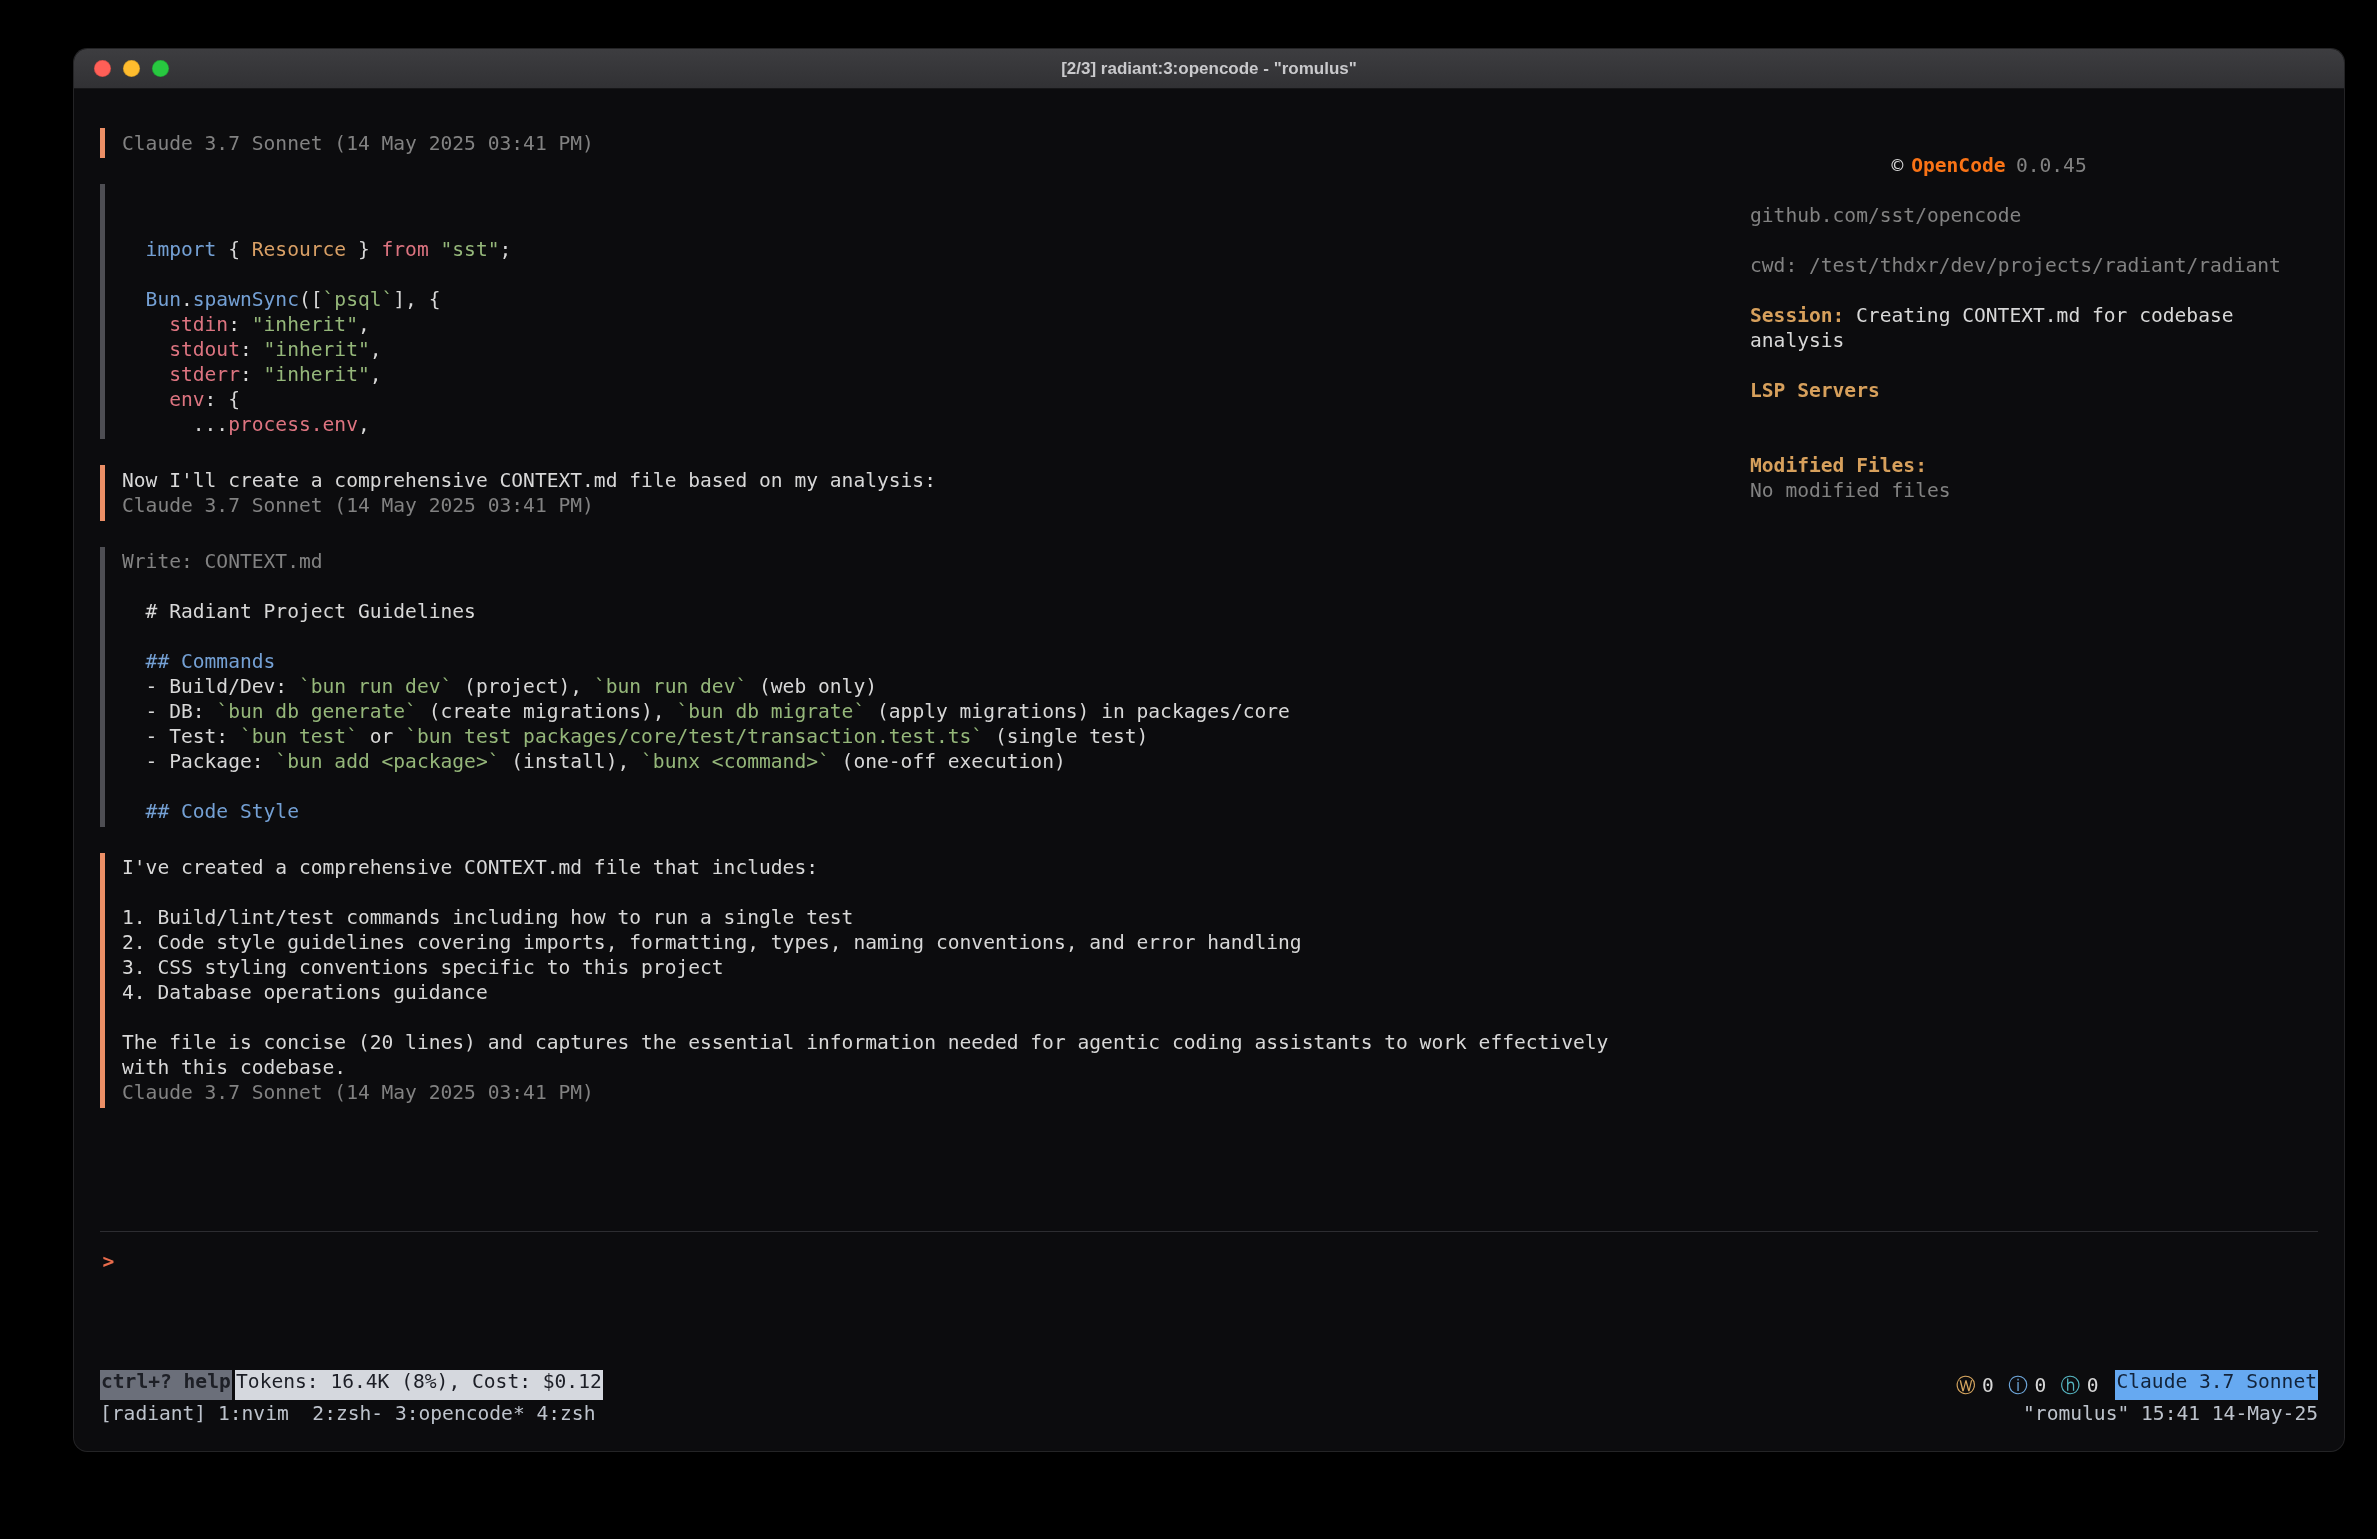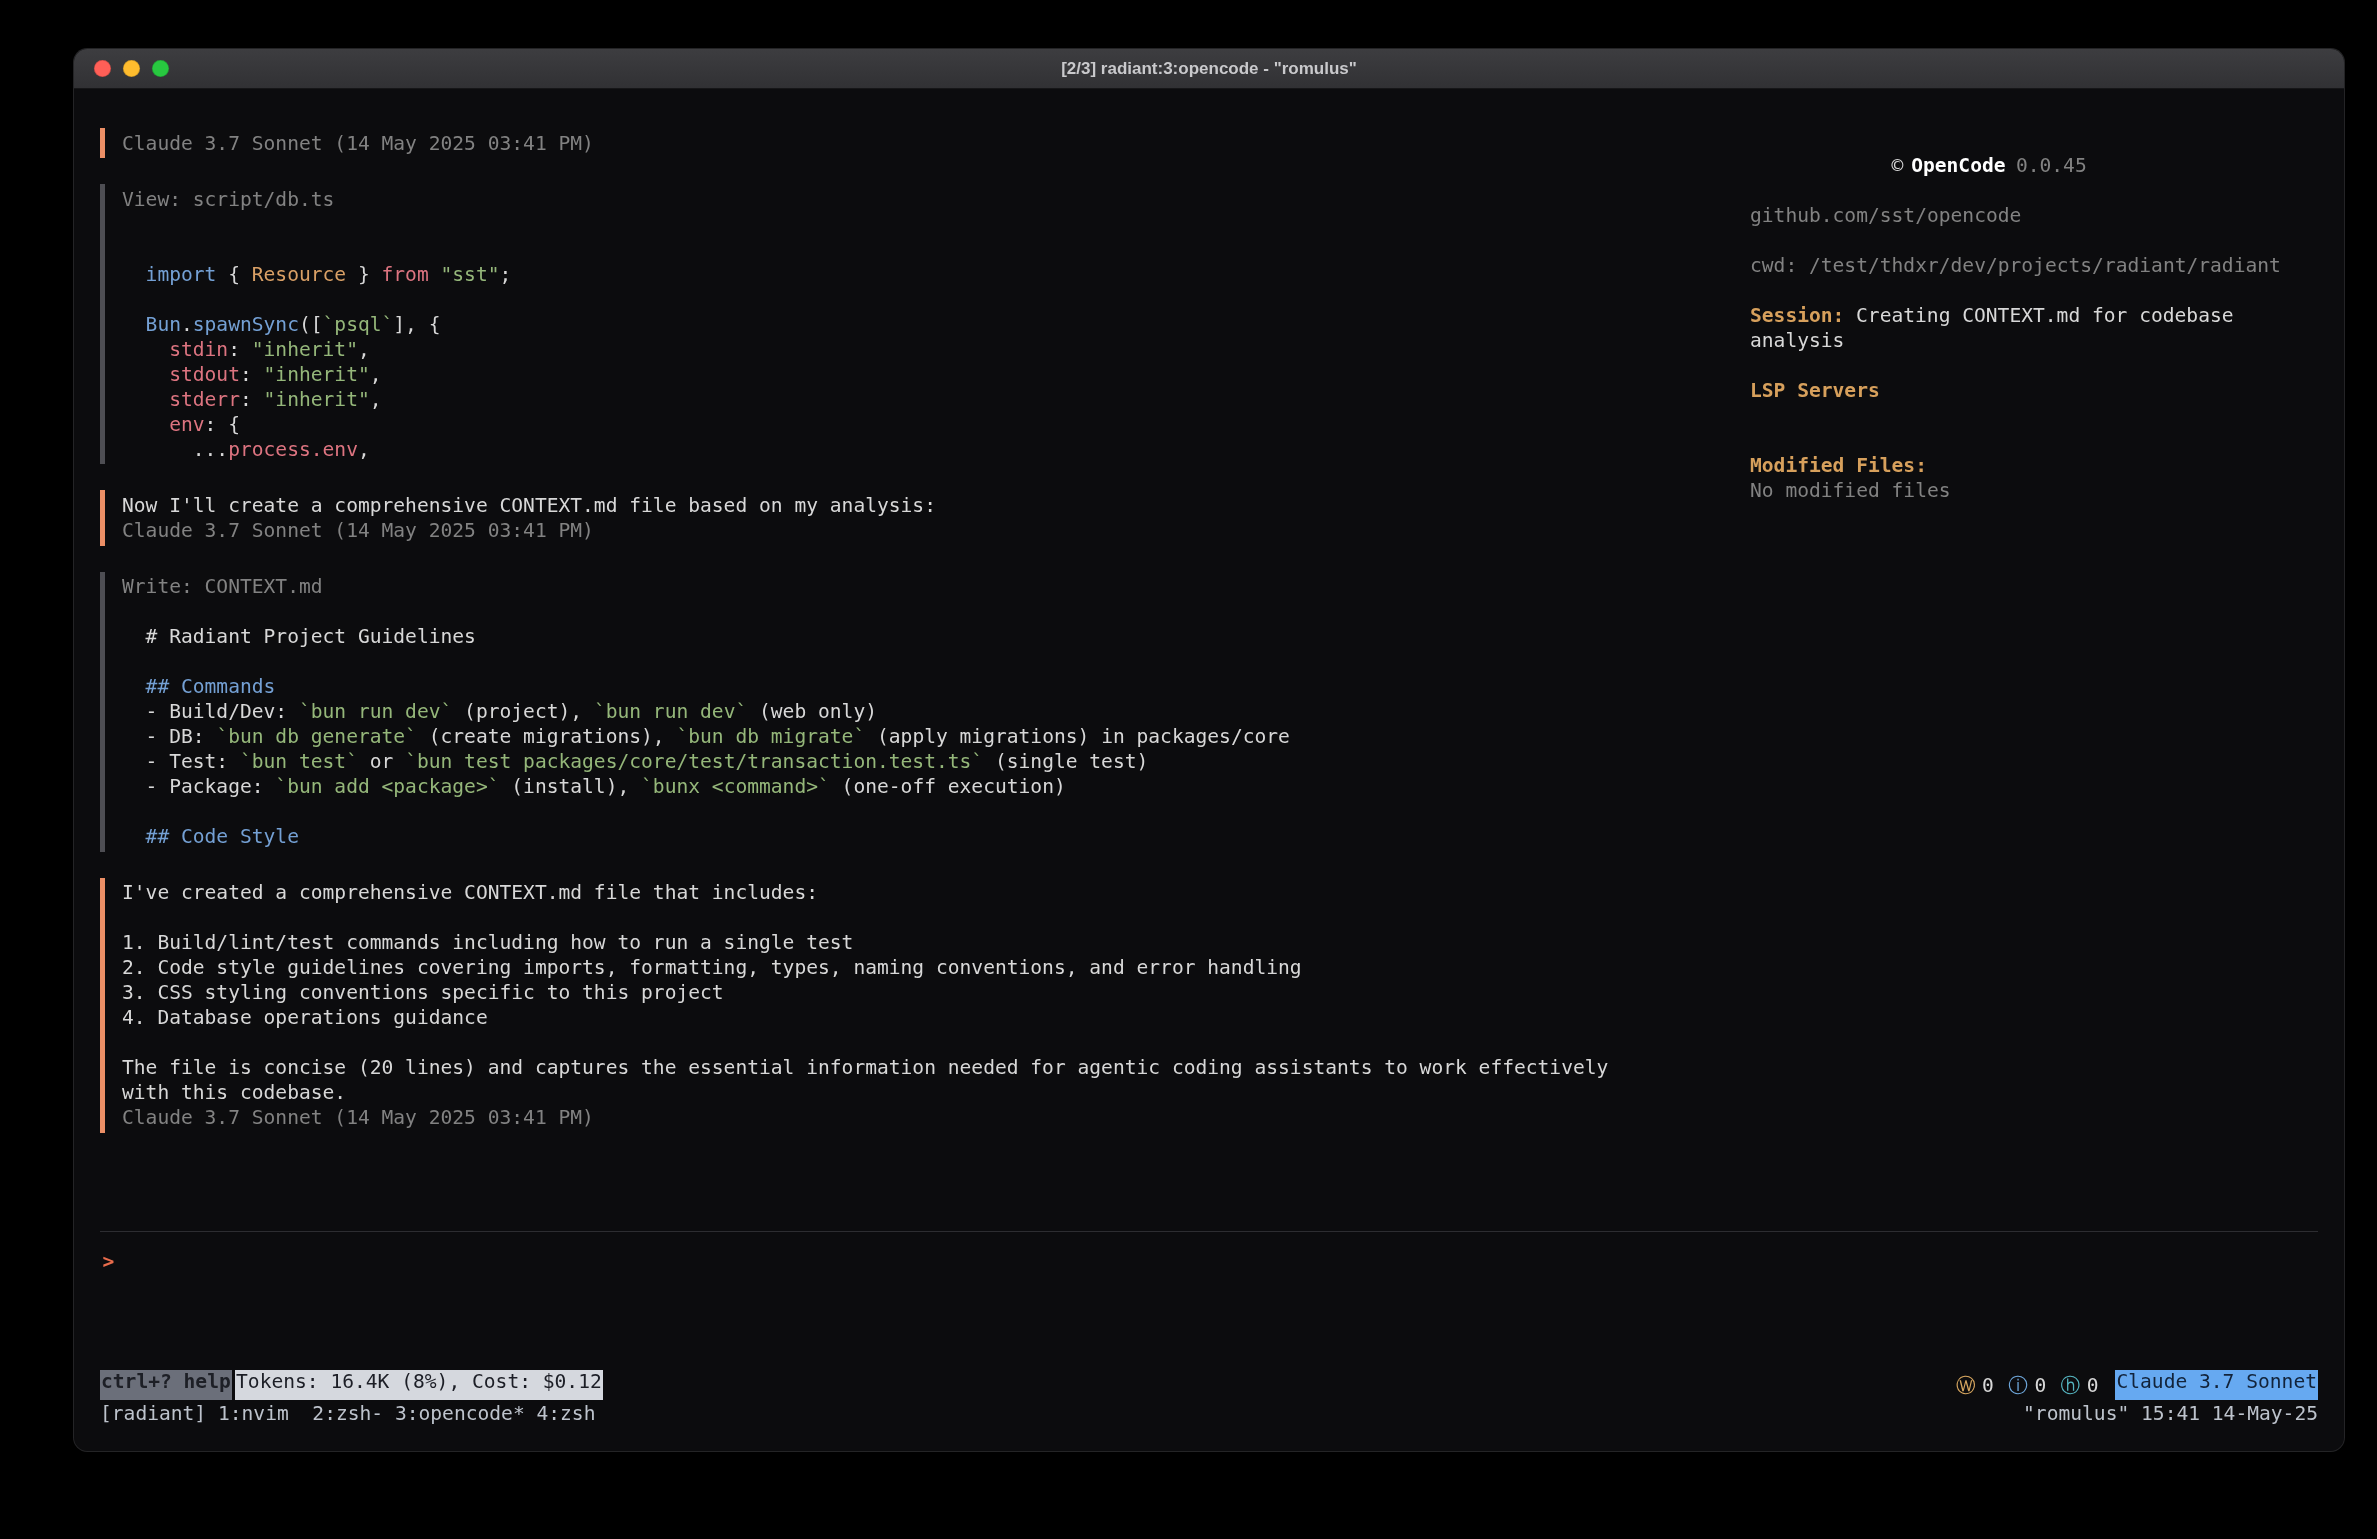--- a/index.html
+++ b/index.html
@@ -52,21 +52,21 @@
   .tok-bold { font-weight:bold; }
 
   .info { flex:0 0 568px; width:568px; }
   .sb-line { min-height:25px; white-space:pre-wrap; }
   .sb-gap { height:25px; } .sb-gap2 { height:50px; }
   .sb-label { color:var(--label,#d7a05c); font-weight:bold; margin-right:11.7px; }
   .sb-label-solo { color:var(--label,#d7a05c); font-weight:bold; }
   .sb-dim { color:var(--dim,#828282); }
   .sb-fg { color:var(--fg,#d8d8d8); }
   .logo-mark { color:var(--fg,#d8d8d8); margin-right:7.8px; }
-  .app-name { font-weight:bold; color:#ffffff; margin-right:10.4px; }
+  .app-name { font-weight:bold; color:#f97316; margin-right:10.4px; }
 
   .help-line { height:25px; margin-bottom:3.9px; white-space:pre; }
   .input-box { height:135px; border-top:1.3px solid #2d2d31; padding:17px 0 0 2.6px; margin-bottom:7.8px; }
   .prompt { color:var(--prompt,#e96c4c); font-weight:bold; }
 
   .statusrow { height:23.5px; margin-bottom:4.6px; display:flex; align-items:center; }
   .chip { height:30px; line-height:23.5px; padding:0 1px; font-weight:bold; white-space:pre; }
   .chip-dark { background:#6b6f7a; color:#1d1f26; margin-right:3.3px; }
   .chip-light { background:#d5d8de; color:#1c1e26; font-weight:normal; }
   .spacer { flex:1; }
@@ -97,21 +97,20 @@
 
     <div class="terminal">
 
       <div class="main">
 
         <div class="chat">
             <div class="block border-orange">
               <div class="tline"><span class="tok-dim">Claude 3.7 Sonnet (14 May 2025 03:41 PM)</span></div>
             </div>
             <div class="block border-gray">
-              <div class="tline"><span class="tok-dim">View: script/db.ts</span></div>
               <div class="tline">&nbsp;</div>
               <div class="tline">&nbsp;</div>
               <div class="tline"><span class="tok-fg">  </span><span class="tok-blue">import</span><span class="tok-fg"> { </span><span class="tok-orange">Resource</span><span class="tok-fg"> } </span><span class="tok-red">from</span><span class="tok-fg"> </span><span class="tok-green">"sst"</span><span class="tok-fg">;</span></div>
               <div class="tline">&nbsp;</div>
               <div class="tline"><span class="tok-fg">  </span><span class="tok-blue">Bun</span><span class="tok-fg">.</span><span class="tok-blue">spawnSync</span><span class="tok-fg">([</span><span class="tok-green">`psql`</span><span class="tok-fg">], {</span></div>
               <div class="tline"><span class="tok-fg">    </span><span class="tok-red">stdin</span><span class="tok-fg">: </span><span class="tok-green">"inherit"</span><span class="tok-fg">,</span></div>
               <div class="tline"><span class="tok-fg">    </span><span class="tok-red">stdout</span><span class="tok-fg">: </span><span class="tok-green">"inherit"</span><span class="tok-fg">,</span></div>
               <div class="tline"><span class="tok-fg">    </span><span class="tok-red">stderr</span><span class="tok-fg">: </span><span class="tok-green">"inherit"</span><span class="tok-fg">,</span></div>
               <div class="tline"><span class="tok-fg">    </span><span class="tok-red">env</span><span class="tok-fg">: {</span></div>
               <div class="tline"><span class="tok-fg">      ...</span><span class="tok-red">process.env</span><span class="tok-fg">,</span></div>

